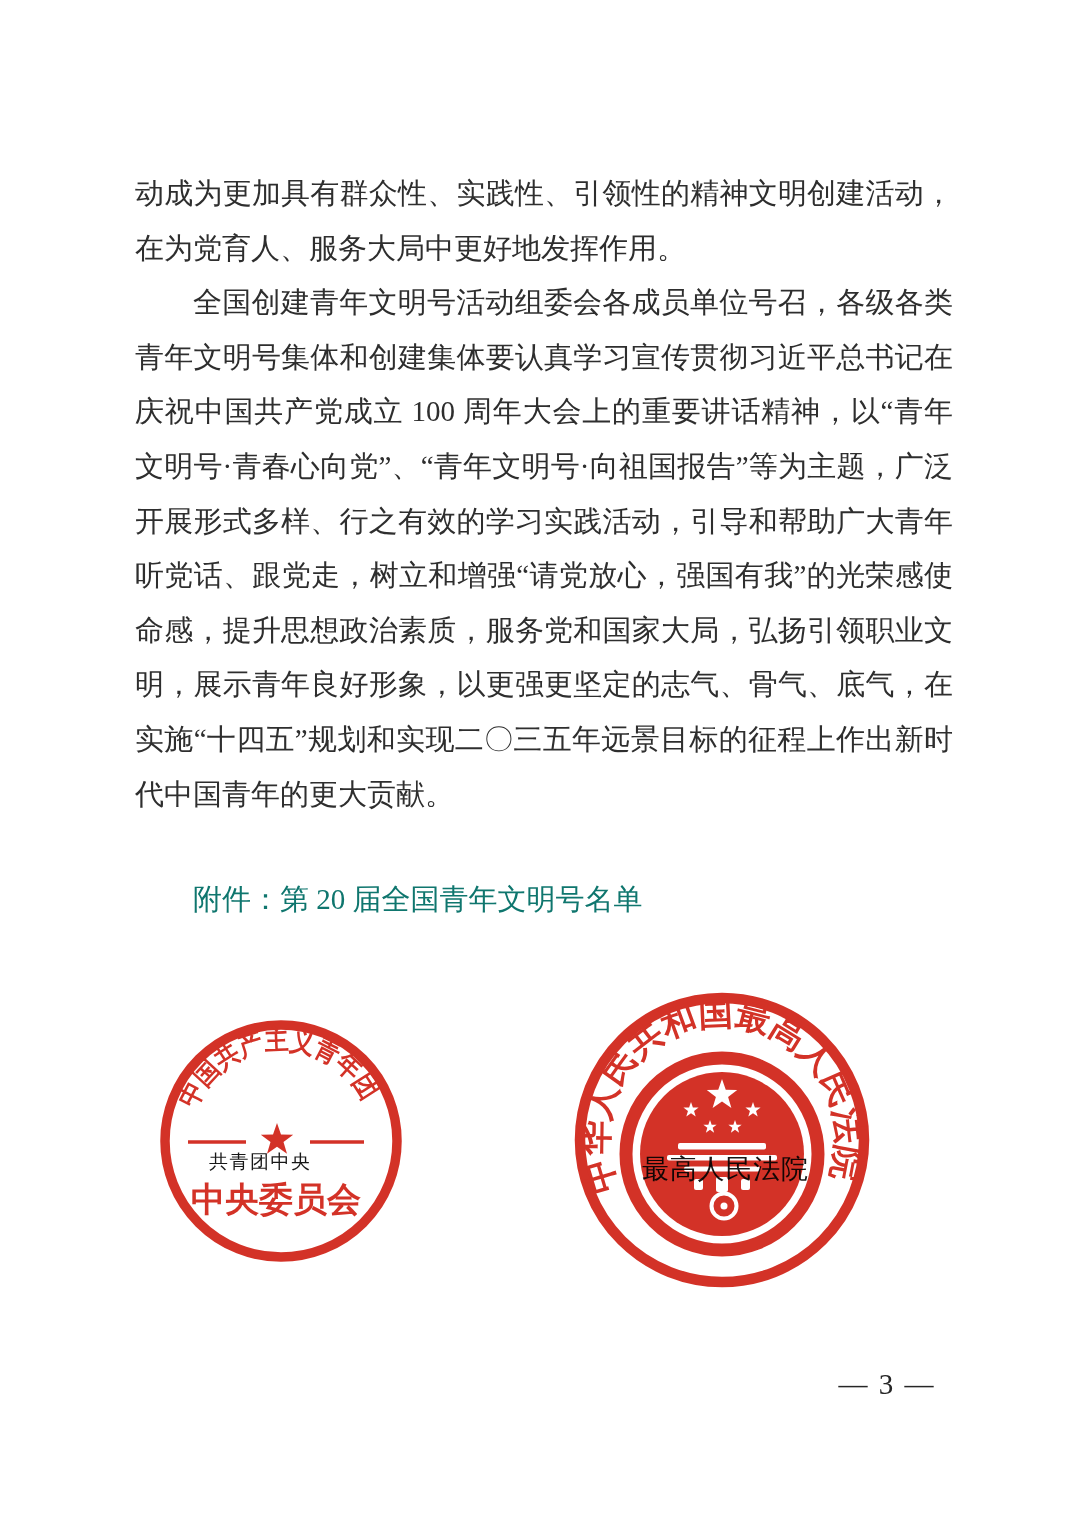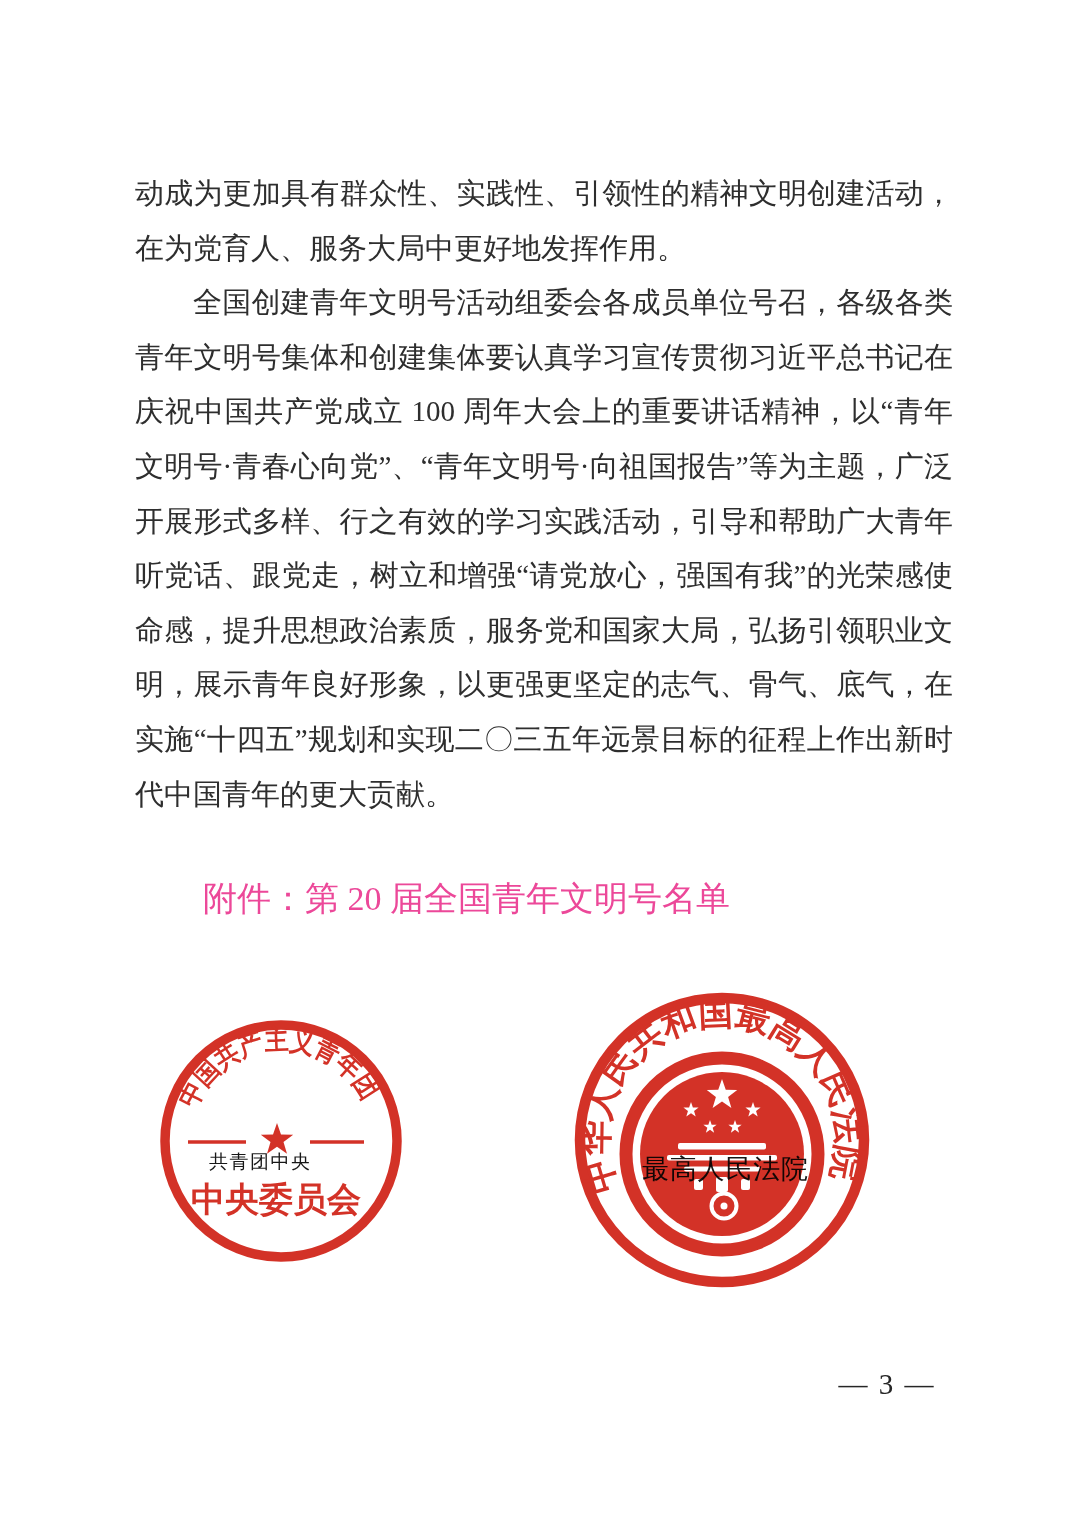--- a/index.html
+++ b/index.html
@@ -19,22 +19,22 @@
     color: #2e2e2e;
     text-align: justify;
     text-justify: inter-character;
   }
   .body-text p { margin: 0; padding: 0; }
   .body-text p.indent { text-indent: 2em; }
 
   .attachment {
     position: absolute;
     left: 135px; top: 872px; width: 818px;
-    font-size: 34px; line-height: 54.6px;
-    color: #ec4899;
+    font-size: 29px; line-height: 54.6px;
+    color: #0f766e;
     text-indent: 2em;
     white-space: nowrap;
   }
 
   .printed-name {
     position: absolute;
     color: #171717;
     white-space: nowrap;
     z-index: 1;
   }

